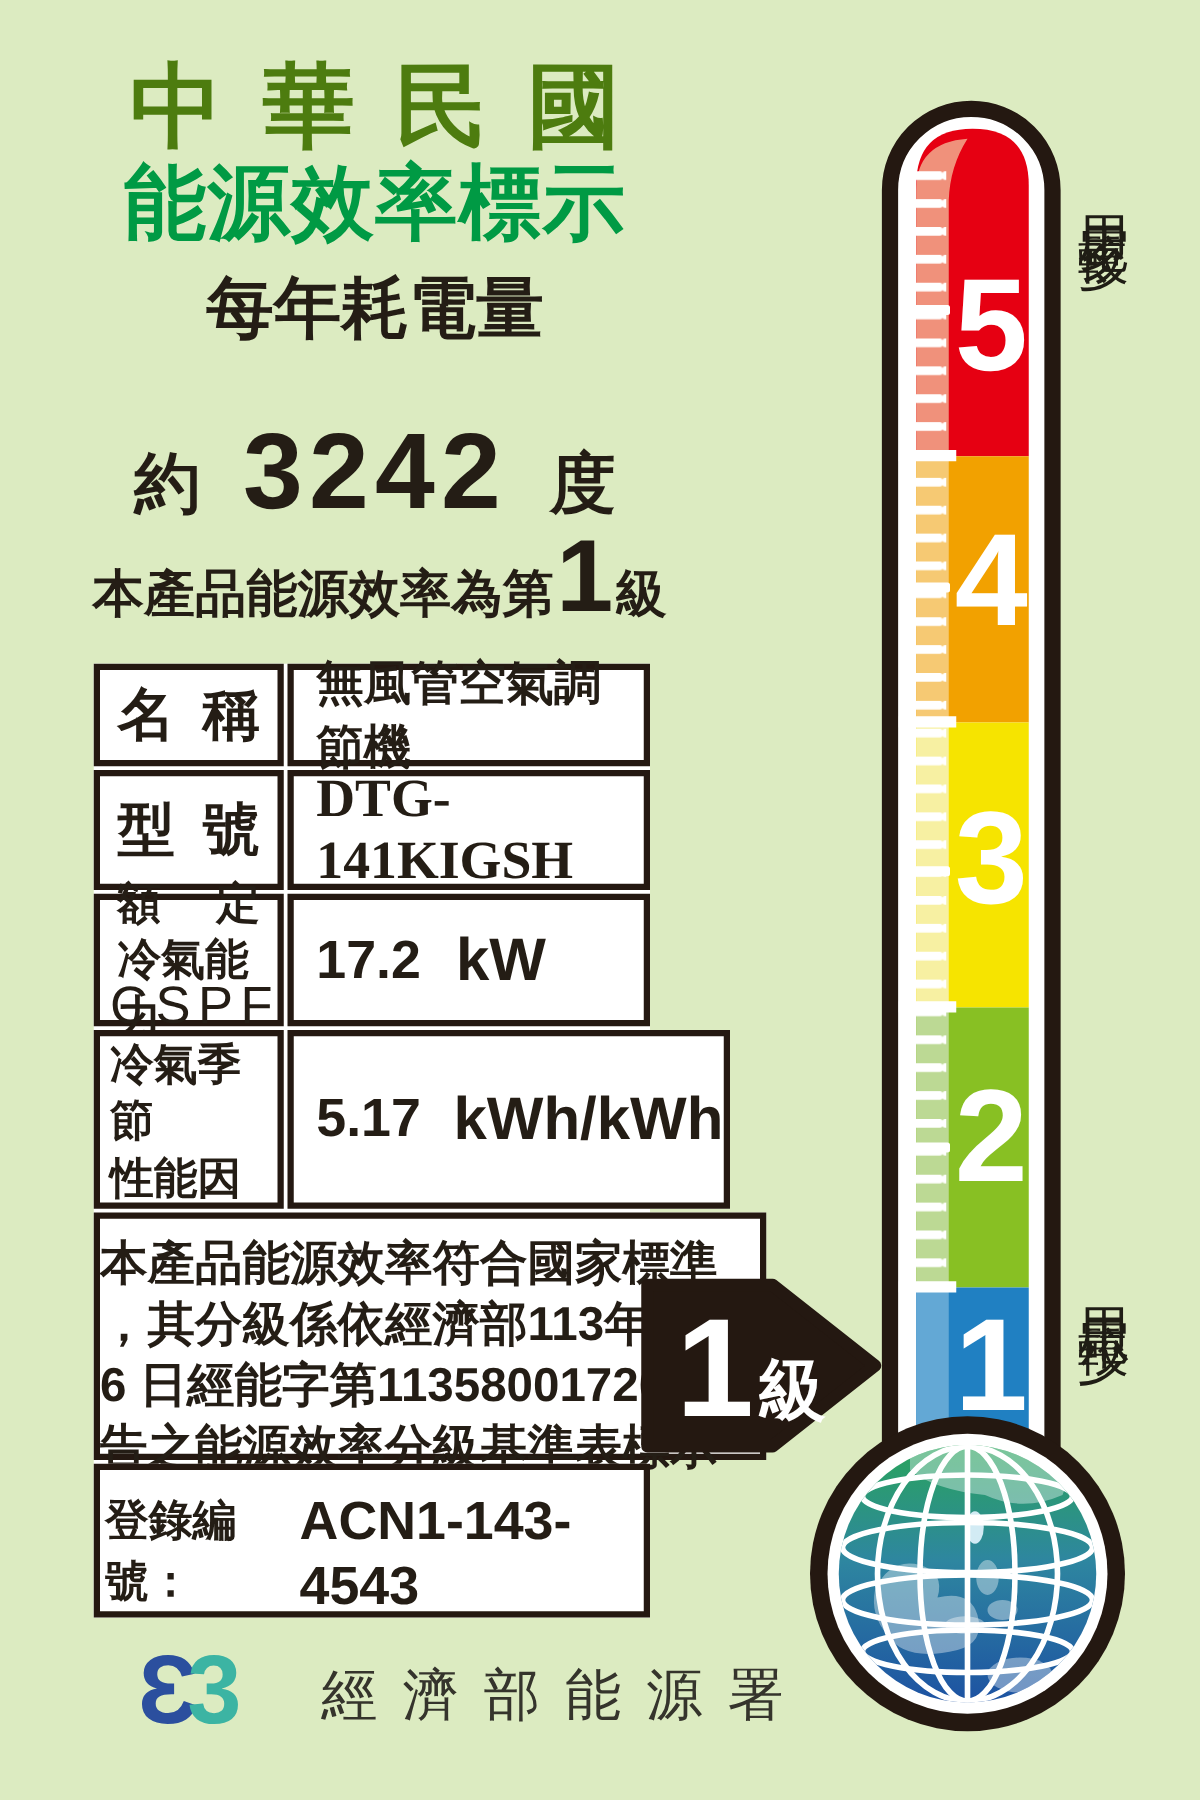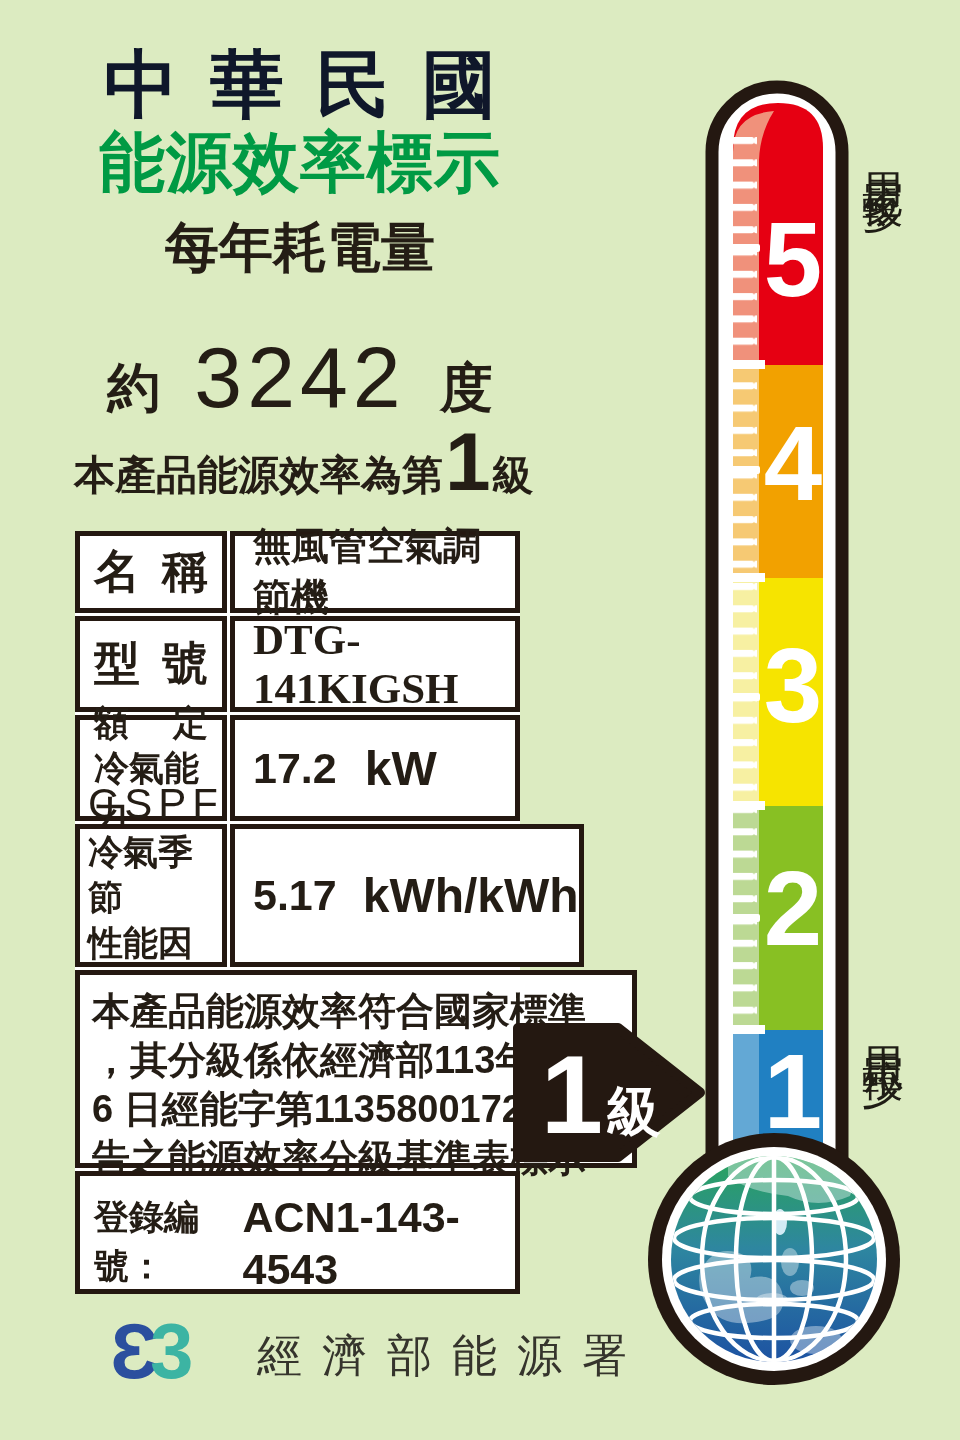--- a/index.html
+++ b/index.html
@@ -3,48 +3,48 @@
 <meta charset="utf-8">
 <style>
   html,body{margin:0;padding:0;}
   .label{
     position:relative;width:960px;height:1440px;background:#dcebc1;
     font-family:"Liberation Sans","DejaVu Sans",sans-serif;color:#241d15;overflow:hidden;
   }
   .abs{position:absolute;}
   
   .title1{left:0;top:46px;width:600px;text-align:center;font-size:74px;font-weight:700;
-          letter-spacing:32px;text-indent:32px;color:#0f172a;line-height:1.05;}
+          letter-spacing:32px;text-indent:32px;color:#4d7c0f;line-height:1.05;}
   .title2{left:0;top:128px;width:600px;text-align:center;font-size:66px;font-weight:700;
           letter-spacing:1px;color:#009a44;line-height:1.05;}
   .subtitle{left:0;top:218px;width:600px;text-align:center;font-size:54px;font-weight:700;line-height:1.1;}
   .consumption{left:0;top:338px;width:600px;display:flex;justify-content:center;align-items:flex-end;gap:34px;}
   .consumption .pre,.consumption .unit{font-size:53px;font-weight:700;line-height:1.1;}
-  .consumption .val{font-size:86px;font-weight:400;letter-spacing:5px;line-height:0.92;}
+  .consumption .val{font-size:86px;font-weight:700;letter-spacing:5px;line-height:0.92;}
   .grade-line{left:74px;top:424px;width:460px;display:flex;align-items:flex-end;}
   .grade-line .pre,.grade-line .suf{font-size:41px;font-weight:700;line-height:1.15;}
   .grade-line .big{font-size:82px;font-weight:700;line-height:0.92;margin:0 2px;}
   
   .etable{left:75px;top:531px;width:445px;display:flex;flex-direction:column;gap:3px;background:#fff;}
   .erow{display:flex;gap:3px;}
   .ecell{border:5px solid #241811;background:#fff;box-sizing:border-box;}
   .elabel{width:152px;flex:none;display:flex;flex-direction:column;justify-content:center;padding:0 14px;}
   .evalue{flex:1;display:flex;align-items:center;padding-left:18px;}
   .spread{display:flex;justify-content:space-between;align-items:center;}
   .r1{height:82px;}  .r2{height:96px;}  .r3{height:106px;} .r4{height:143px;}
   .lab-big{font-size:46px;font-weight:700;}
   .lab-med{font-size:35px;font-weight:700;line-height:1.3;}
   .lab-cspf{font-size:42px;font-weight:500;letter-spacing:6px;line-height:1.15;}
   .val-cjk{font-size:38px;font-weight:700;}
   .val-lat{font-size:43px;font-weight:700;font-family:Liberation Serif, serif;}
   .val-num{font-size:43px;font-weight:700;}
   .val-unit{font-size:48px;font-weight:700;margin-left:28px;}
-  .note-cell{display:block;padding:12px 12px;height:198px;}
+  .note-cell{display:block;padding:12px 0;height:198px;}
   .note-line{font-size:38px;line-height:49px;font-weight:600;white-space:nowrap;}
-  .reg-cell{display:flex;align-items:flex-start;padding:16px 14px;height:123px;}
+  .reg-cell{display:flex;align-items:flex-start;padding:16px 4px;height:123px;}
   .reg-label{font-size:35px;font-weight:600;line-height:1.4;}
   .reg-value{font-size:43px;font-weight:700;line-height:1.2;margin-left:4px;}
   
   .logo{left:110px;top:1312px;display:flex;align-items:center;line-height:1;}
   .logo .g1{font-size:78px;font-weight:800;color:#2b4f9e;}
   .logo .g2{font-size:78px;font-weight:800;color:#3cb4a3;margin-left:-9px;}
   .agency{left:218px;top:1326px;font-size:45px;letter-spacing:20px;color:#35342c;font-weight:500;margin-left:39px;}
   
   .thermo-svg{left:490px;top:40px;width:470px;height:1400px;}
   .v-label{writing-mode:vertical-rl;text-orientation:upright;font-size:41px;font-weight:500;

